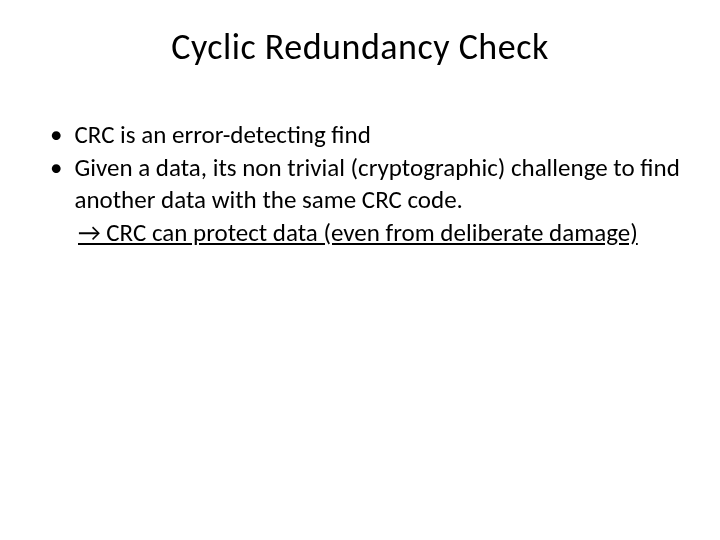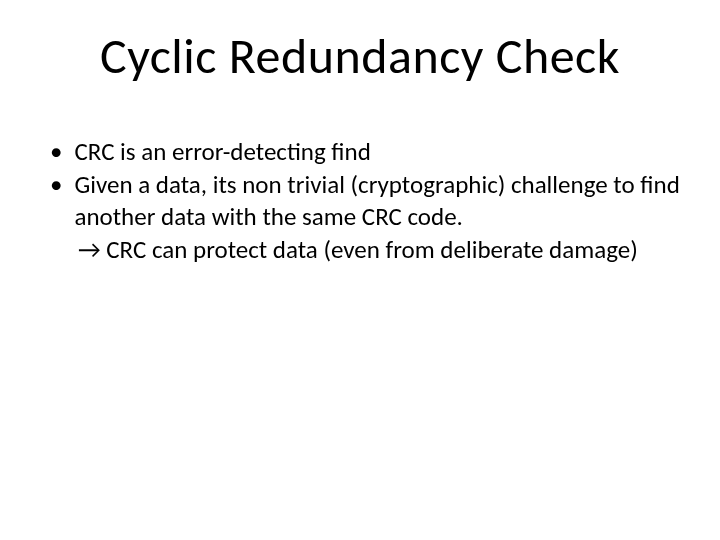--- a/index.html
+++ b/index.html
@@ -10,21 +10,21 @@
     body {
       width: 720px;
       height: 540px;
       background: #ffffff;
       font-family: Calibri, "Segoe UI", Arial, sans-serif;
       color: #000000;
       padding: 20px 40px;
       overflow: hidden;
     }
     .title {
-      font-size: 50px;
+      font-size: 36px;
       font-weight: 400;
       text-align: center;
       margin-top: 5px;
       margin-bottom: 50px;
       letter-spacing: 0.5px;
     }
     .content {
       padding-left: 10px;
     }
     .bullet-item {
@@ -39,20 +39,21 @@
       flex-shrink: 0;
     }
     .bullet-text {
       flex: 1;
     }
     .sub-line {
       font-size: 25px;
       line-height: 1.25;
       padding-left: 28px;
       margin-top: 2px;
+      text-decoration: underline;
     }
     .arrow {
       font-family: Arial, sans-serif;
     }
   </style>
 </head>
 <body>
 
 <h1 class="title">Cyclic Redundancy Check</h1>
 

